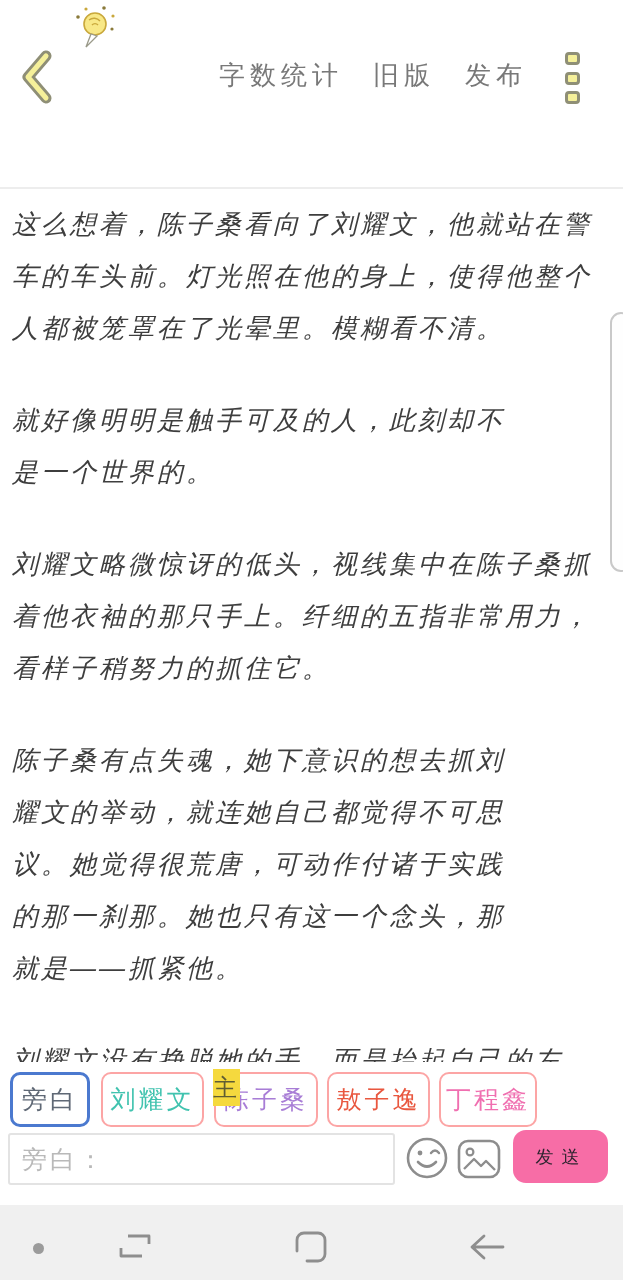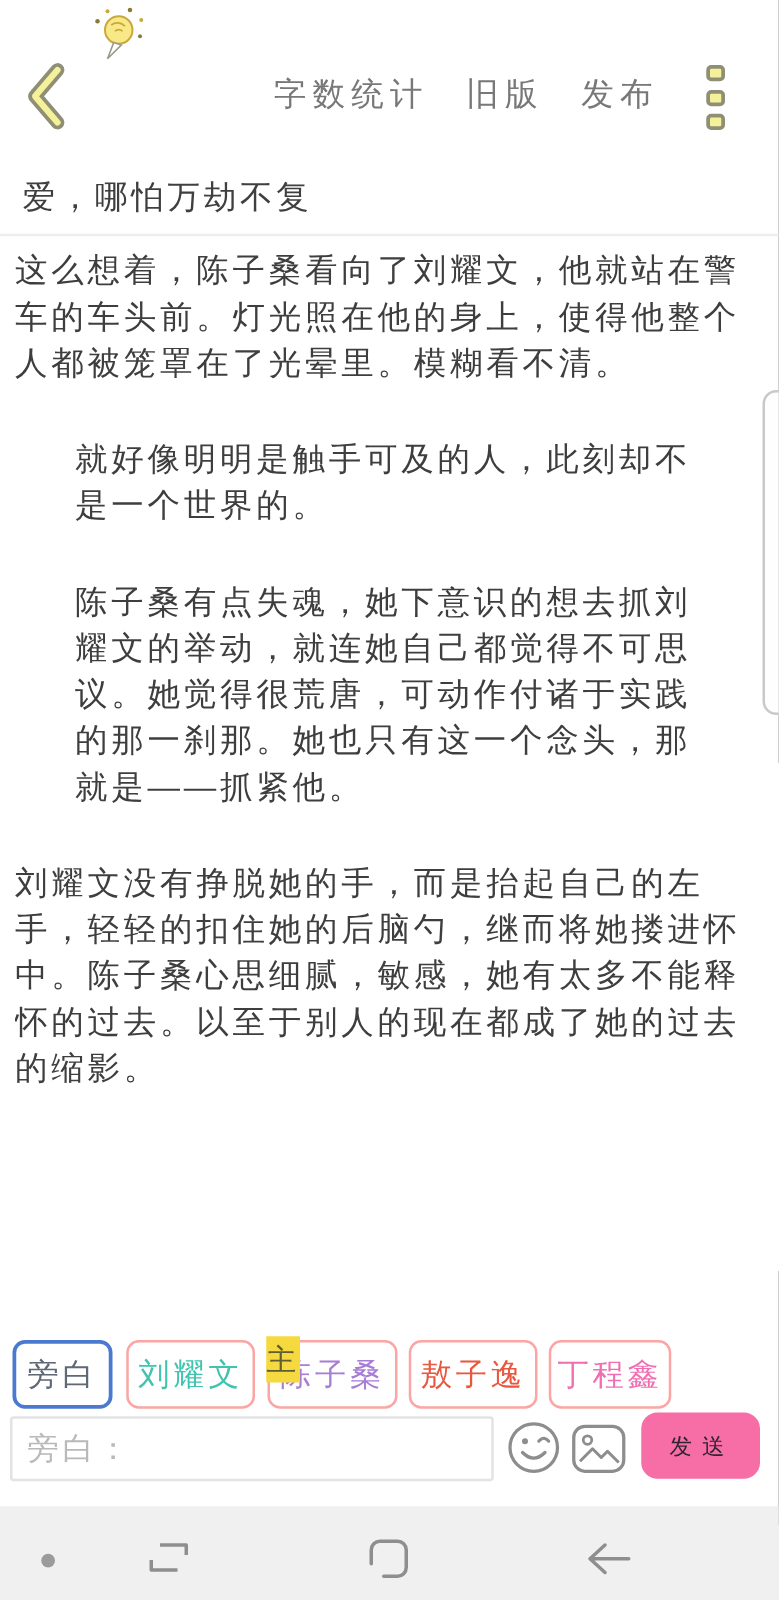--- a/index.html
+++ b/index.html
@@ -16,23 +16,23 @@
   .appbar-action{font-size:26px;color:#787878;letter-spacing:5px;white-space:nowrap;cursor:pointer;}
   .overflow-btn{position:absolute;right:38px;top:4px;width:20px;height:52px;display:flex;flex-direction:column;justify-content:space-between;cursor:pointer;}
   .overflow-btn span{display:block;width:15px;height:13px;background:#f5f09a;border:3px solid #8f8f76;border-radius:4px;}
 
   
   .title-row{position:absolute;top:140px;left:18px;right:18px;font-size:26px;color:#3f3f3f;letter-spacing:3px;}
   .divider{position:absolute;top:187px;left:0;right:0;height:2px;background:#ededed;}
 
   
   .content{position:absolute;top:198px;left:12px;right:16px;bottom:218px;overflow:hidden;
-           font-size:26px;line-height:37px;letter-spacing:3px;color:#3e3e3e;}
+           font-size:26px;line-height:52px;letter-spacing:3px;color:#3e3e3e;font-style:italic;}
   .content p{margin:0 0 40px 0;}
-  .content p.narrow{max-width:505px;margin-left:48px;}
+  .content p.narrow{max-width:505px;}
 
   
   .scroll-thumb{position:absolute;right:-9px;top:312px;width:22px;height:260px;background:#fefefe;
                 border:2px solid #c9c9c9;border-radius:12px;}
 
   
   .roles{position:absolute;top:1072px;left:0;right:0;height:62px;}
   .role-btn{position:absolute;top:0;height:55px;background:#fff;border:2px solid #fca5a5;border-radius:10px;
             display:flex;align-items:center;justify-content:center;font-size:25px;letter-spacing:3px;cursor:pointer;}
   .role-btn.selected{border:3px solid #4b79cf;}
@@ -78,26 +78,26 @@
       <span class="appbar-action">旧版</span>
       <span class="appbar-action">发布</span>
     </div>
     <div class="overflow-btn">
       <span></span>
         <span></span>
         <span></span>
     </div>
   </div>
 
-  <div class="title-row">爱，哪怕万劫不复</div>
   <div class="divider"></div>
 
   <div class="content">
     <p>这么想着，陈子桑看向了刘耀文，他就站在警车的车头前。灯光照在他的身上，使得他整个人都被笼罩在了光晕里。模糊看不清。</p>
     <p class="narrow">就好像明明是触手可及的人，此刻却不是一个世界的。</p>
+    <p>刘耀文略微惊讶的低头，视线集中在陈子桑抓着他衣袖的那只手上。纤细的五指非常用力，看样子稍努力的抓住它。</p>
     <p class="narrow">陈子桑有点失魂，她下意识的想去抓刘耀文的举动，就连她自己都觉得不可思议。她觉得很荒唐，可动作付诸于实践的那一刹那。她也只有这一个念头，那就是——抓紧他。</p>
     <p>刘耀文没有挣脱她的手，而是抬起自己的左手，轻轻的扣住她的后脑勺，继而将她搂进怀中。陈子桑心思细腻，敏感，她有太多不能释怀的过去。以至于别人的现在都成了她的过去的缩影。</p>
   </div>
 
   <div class="scroll-thumb"></div>
 
   <div class="roles">
     <div class="role-btn selected" style="left: 10px; width: 80px; color: rgb(95, 104, 117); border-color: rgb(75, 121, 207);">
       <span>旁白</span>
     </div>

